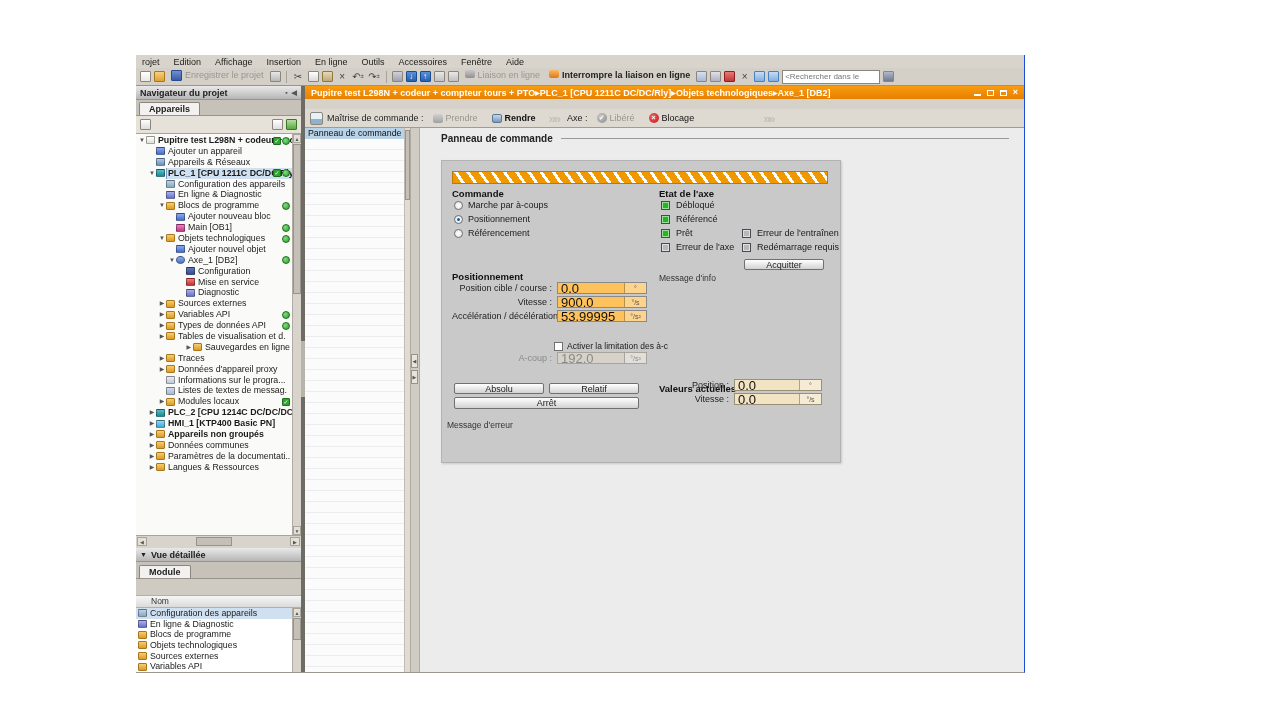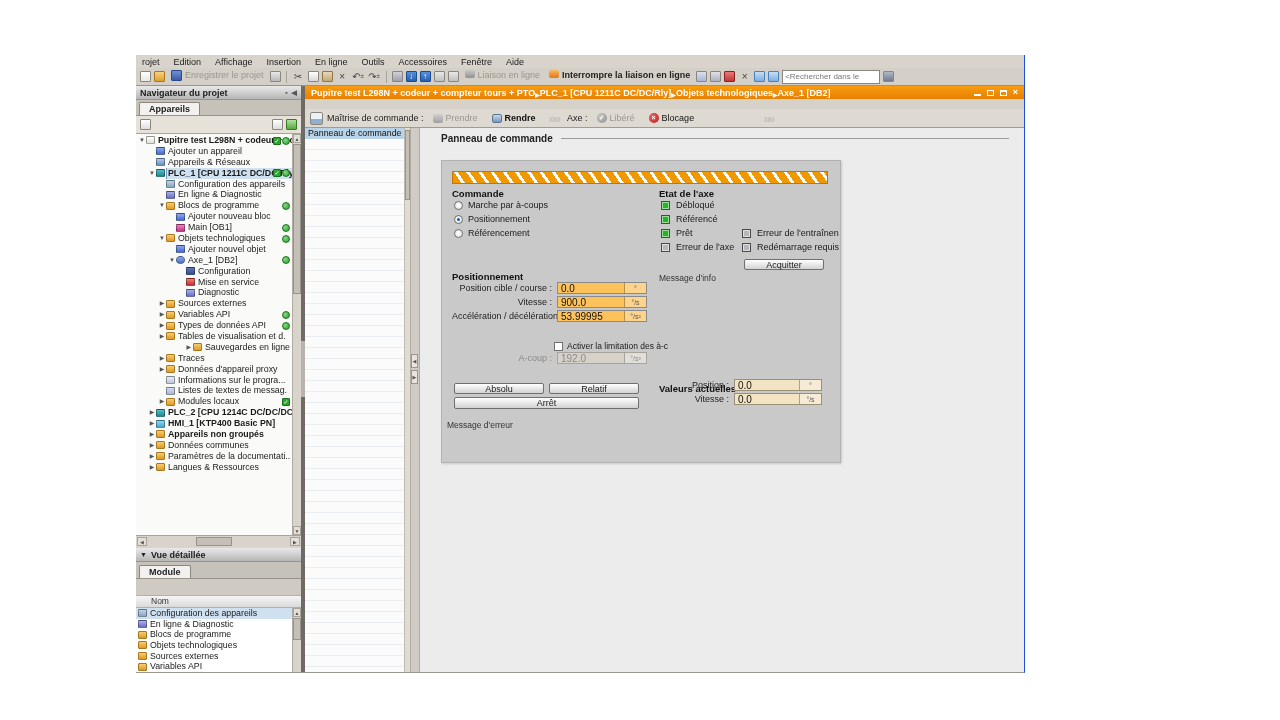--- a/index.html
+++ b/index.html
@@ -177,21 +177,21 @@
   .led-row{height:14px;display:flex;align-items:center;gap:6px;}
   .led{width:9px;height:9px;border:1px solid #4a4a4a;box-sizing:border-box;background:#b4b8bc;
        box-shadow:inset 0 0 0 1px rgba(255,255,255,0.55);}
   .led.on{background:#28b428;}
   .led-label{font-size:9px;color:#1a1a1a;white-space:nowrap;}
 
   .field-row{display:flex;align-items:center;height:14px;}
   .flabel{font-size:9px;color:#222;text-align:right;padding-right:5px;flex:0 0 auto;white-space:nowrap;}
   .finput{display:inline-flex;height:12px;width:90px;border:1px solid #8a8a8a;background:#fdc25c;
           box-sizing:border-box;align-items:center;overflow:hidden;}
-  .fval{flex:1;padding-left:3px;font-size:10px;color:#111;white-space:nowrap;}
+  .fval{flex:1;padding-left:3px;font-size:13px;color:#111;white-space:nowrap;}
   .funit{flex:0 0 21px;height:100%;display:flex;align-items:center;justify-content:center;border-left:1px solid #b89048;
          background:rgba(255,255,255,0.3);font-size:7px;color:#555;}
   .finput.readonly{background:#f2e3c2;border-color:#9a9078;}
   .finput.readonly .funit{border-left-color:#b0a480;}
   .finput.disabled{background:#d6d2ca;border-color:#a8a49c;}
   .finput.disabled .fval{color:#8a8a8a;}
   .finput.disabled .funit{border-left-color:#a8a49c;color:#8a8a8a;}
   .flabel.dis{color:#8a8a8a;}
 
   .chk-row{position:absolute;display:flex;align-items:center;gap:4px;}
@@ -520,21 +520,21 @@
           </div>
         </div>
       </div>
 
       <div class="vsplit">
           <span class="grip"></span>
         </div>
 
       <div class="maincol">
         <div class="crumbbar">
-          <span style="display:flex;align-items:flex-end;gap:0;" id="breadcrumb">
+          <span style="display:flex;align-items:center;gap:0;" id="breadcrumb">
               <span class="bc-item">Pupitre test L298N + codeur + compteur tours + PTO</span>
               <span class="bc-sep">▶</span>
               <span class="bc-item">PLC_1 [CPU 1211C DC/DC/Rly]</span>
               <span class="bc-sep">▶</span>
               <span class="bc-item">Objets technologiques</span>
               <span class="bc-sep">▶</span>
               <span class="bc-item">Axe_1 [DB2]</span>
             </span>
           <span class="winctl">
             <span class="wc wc-min"></span>

